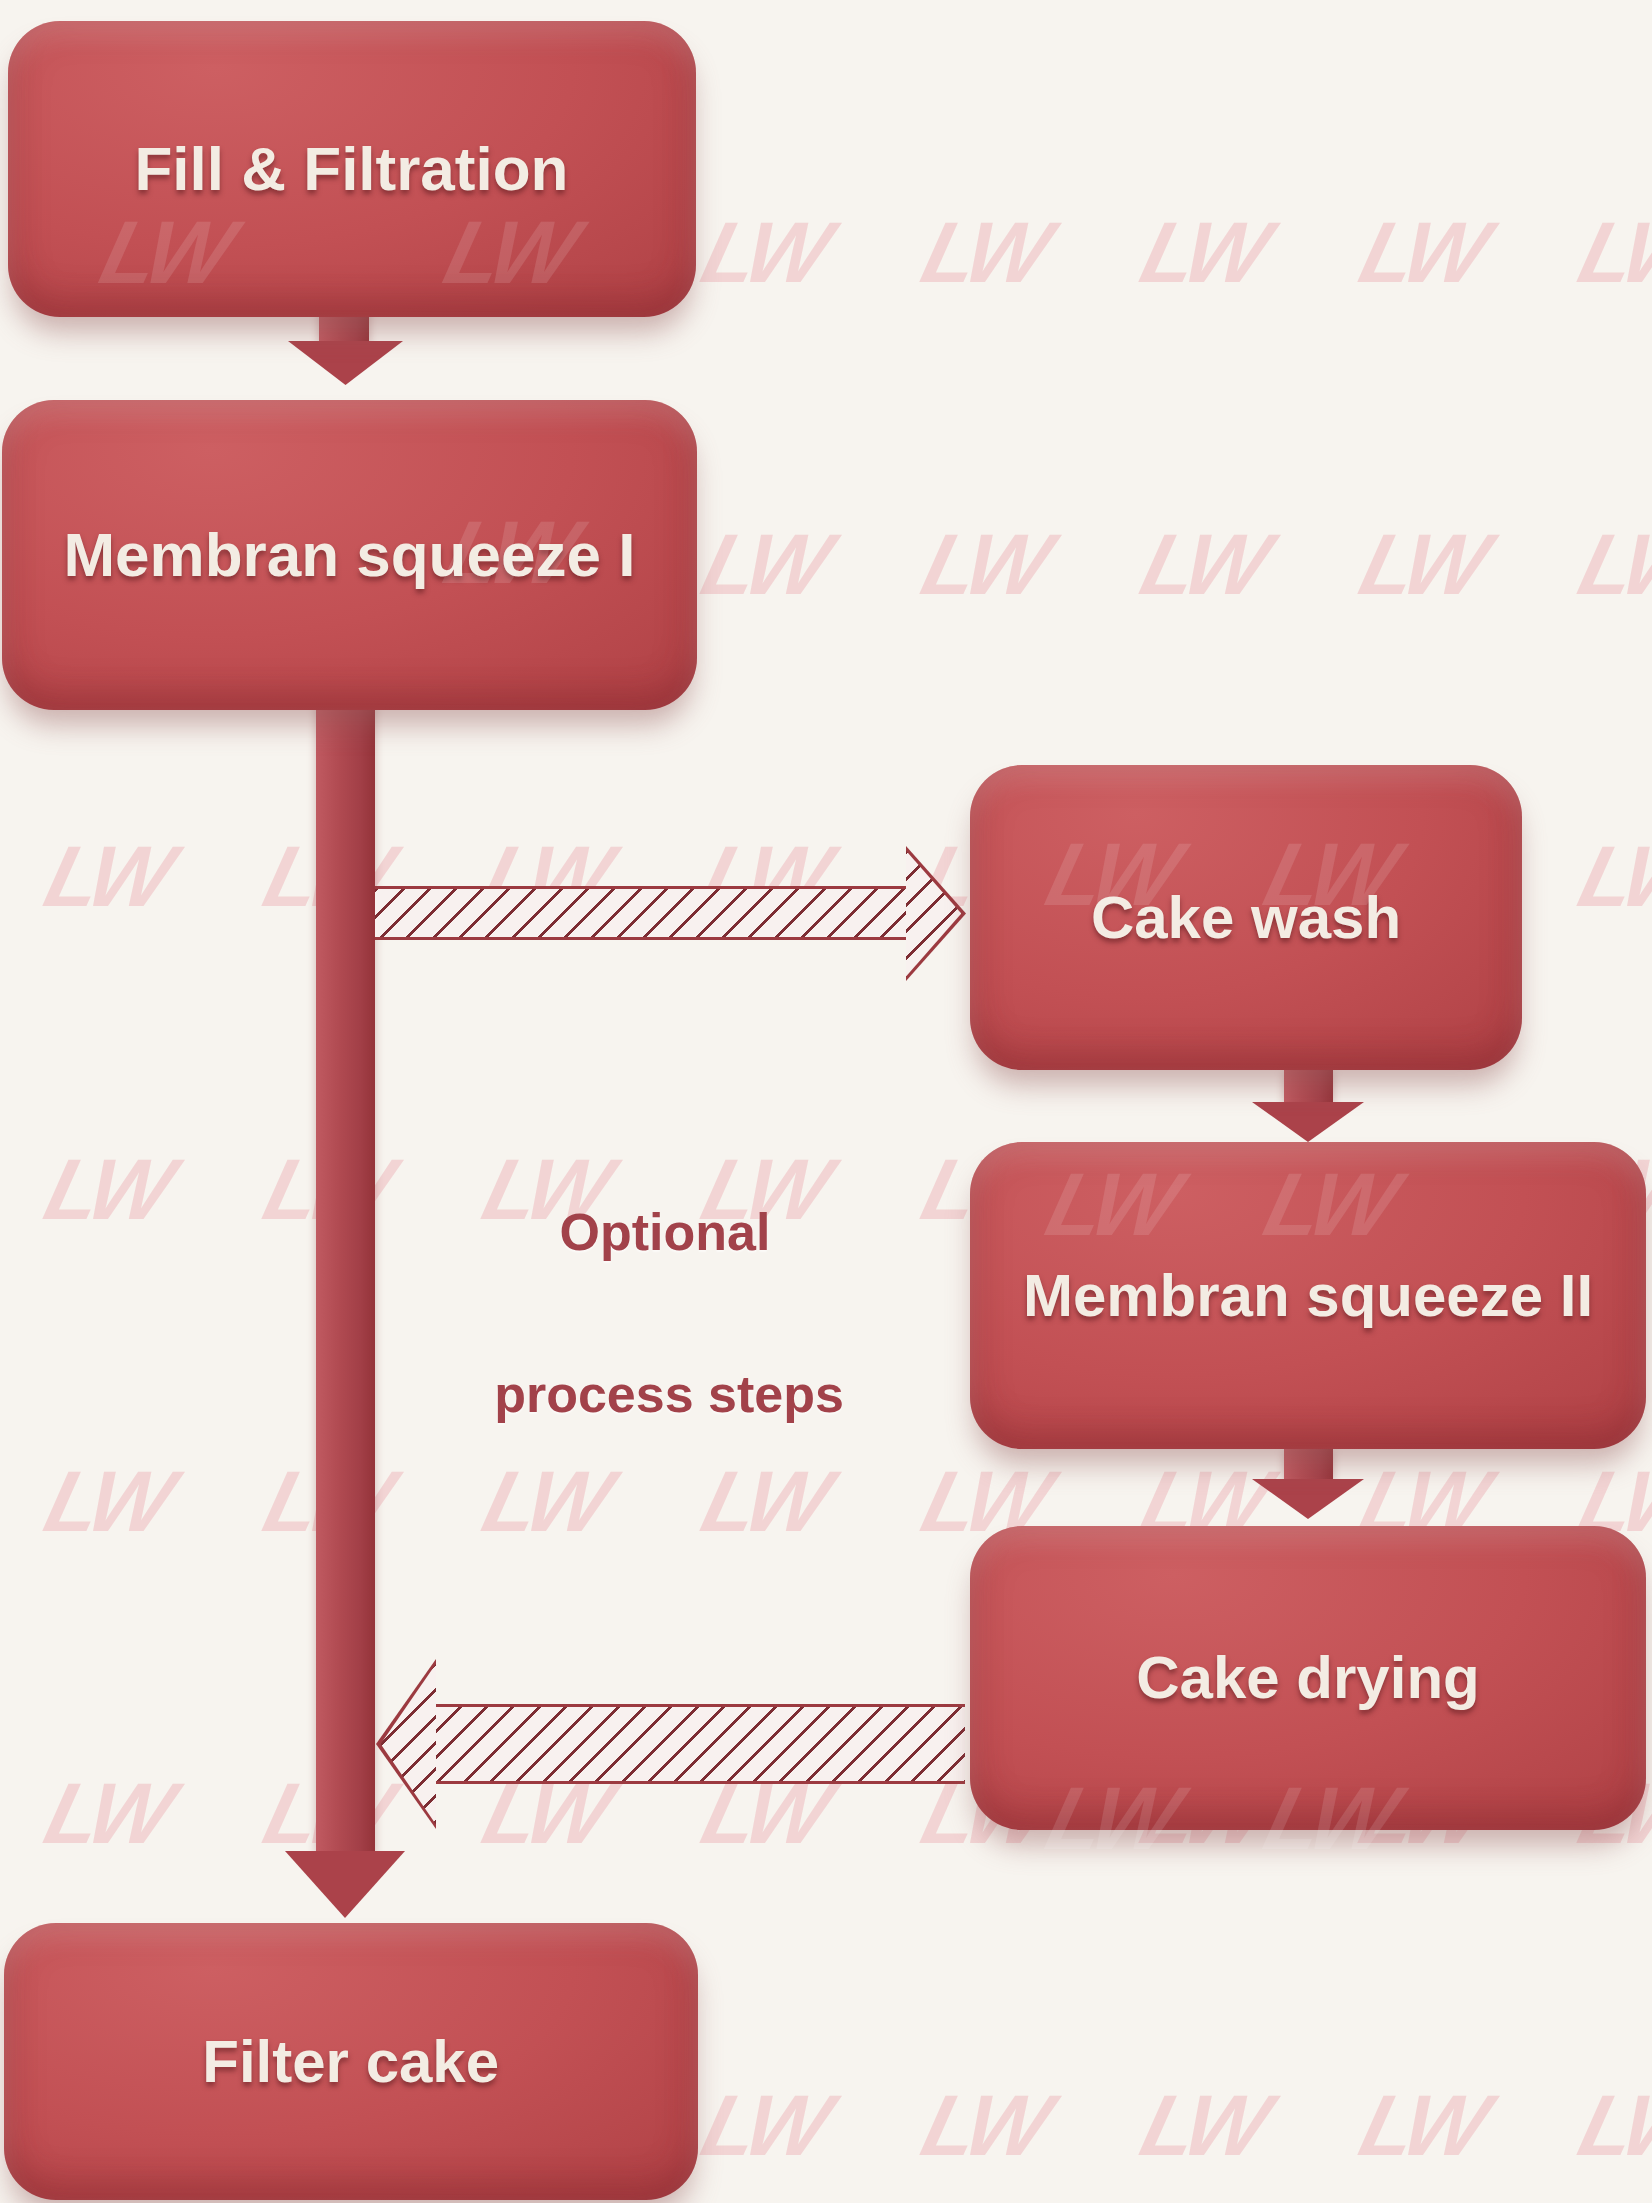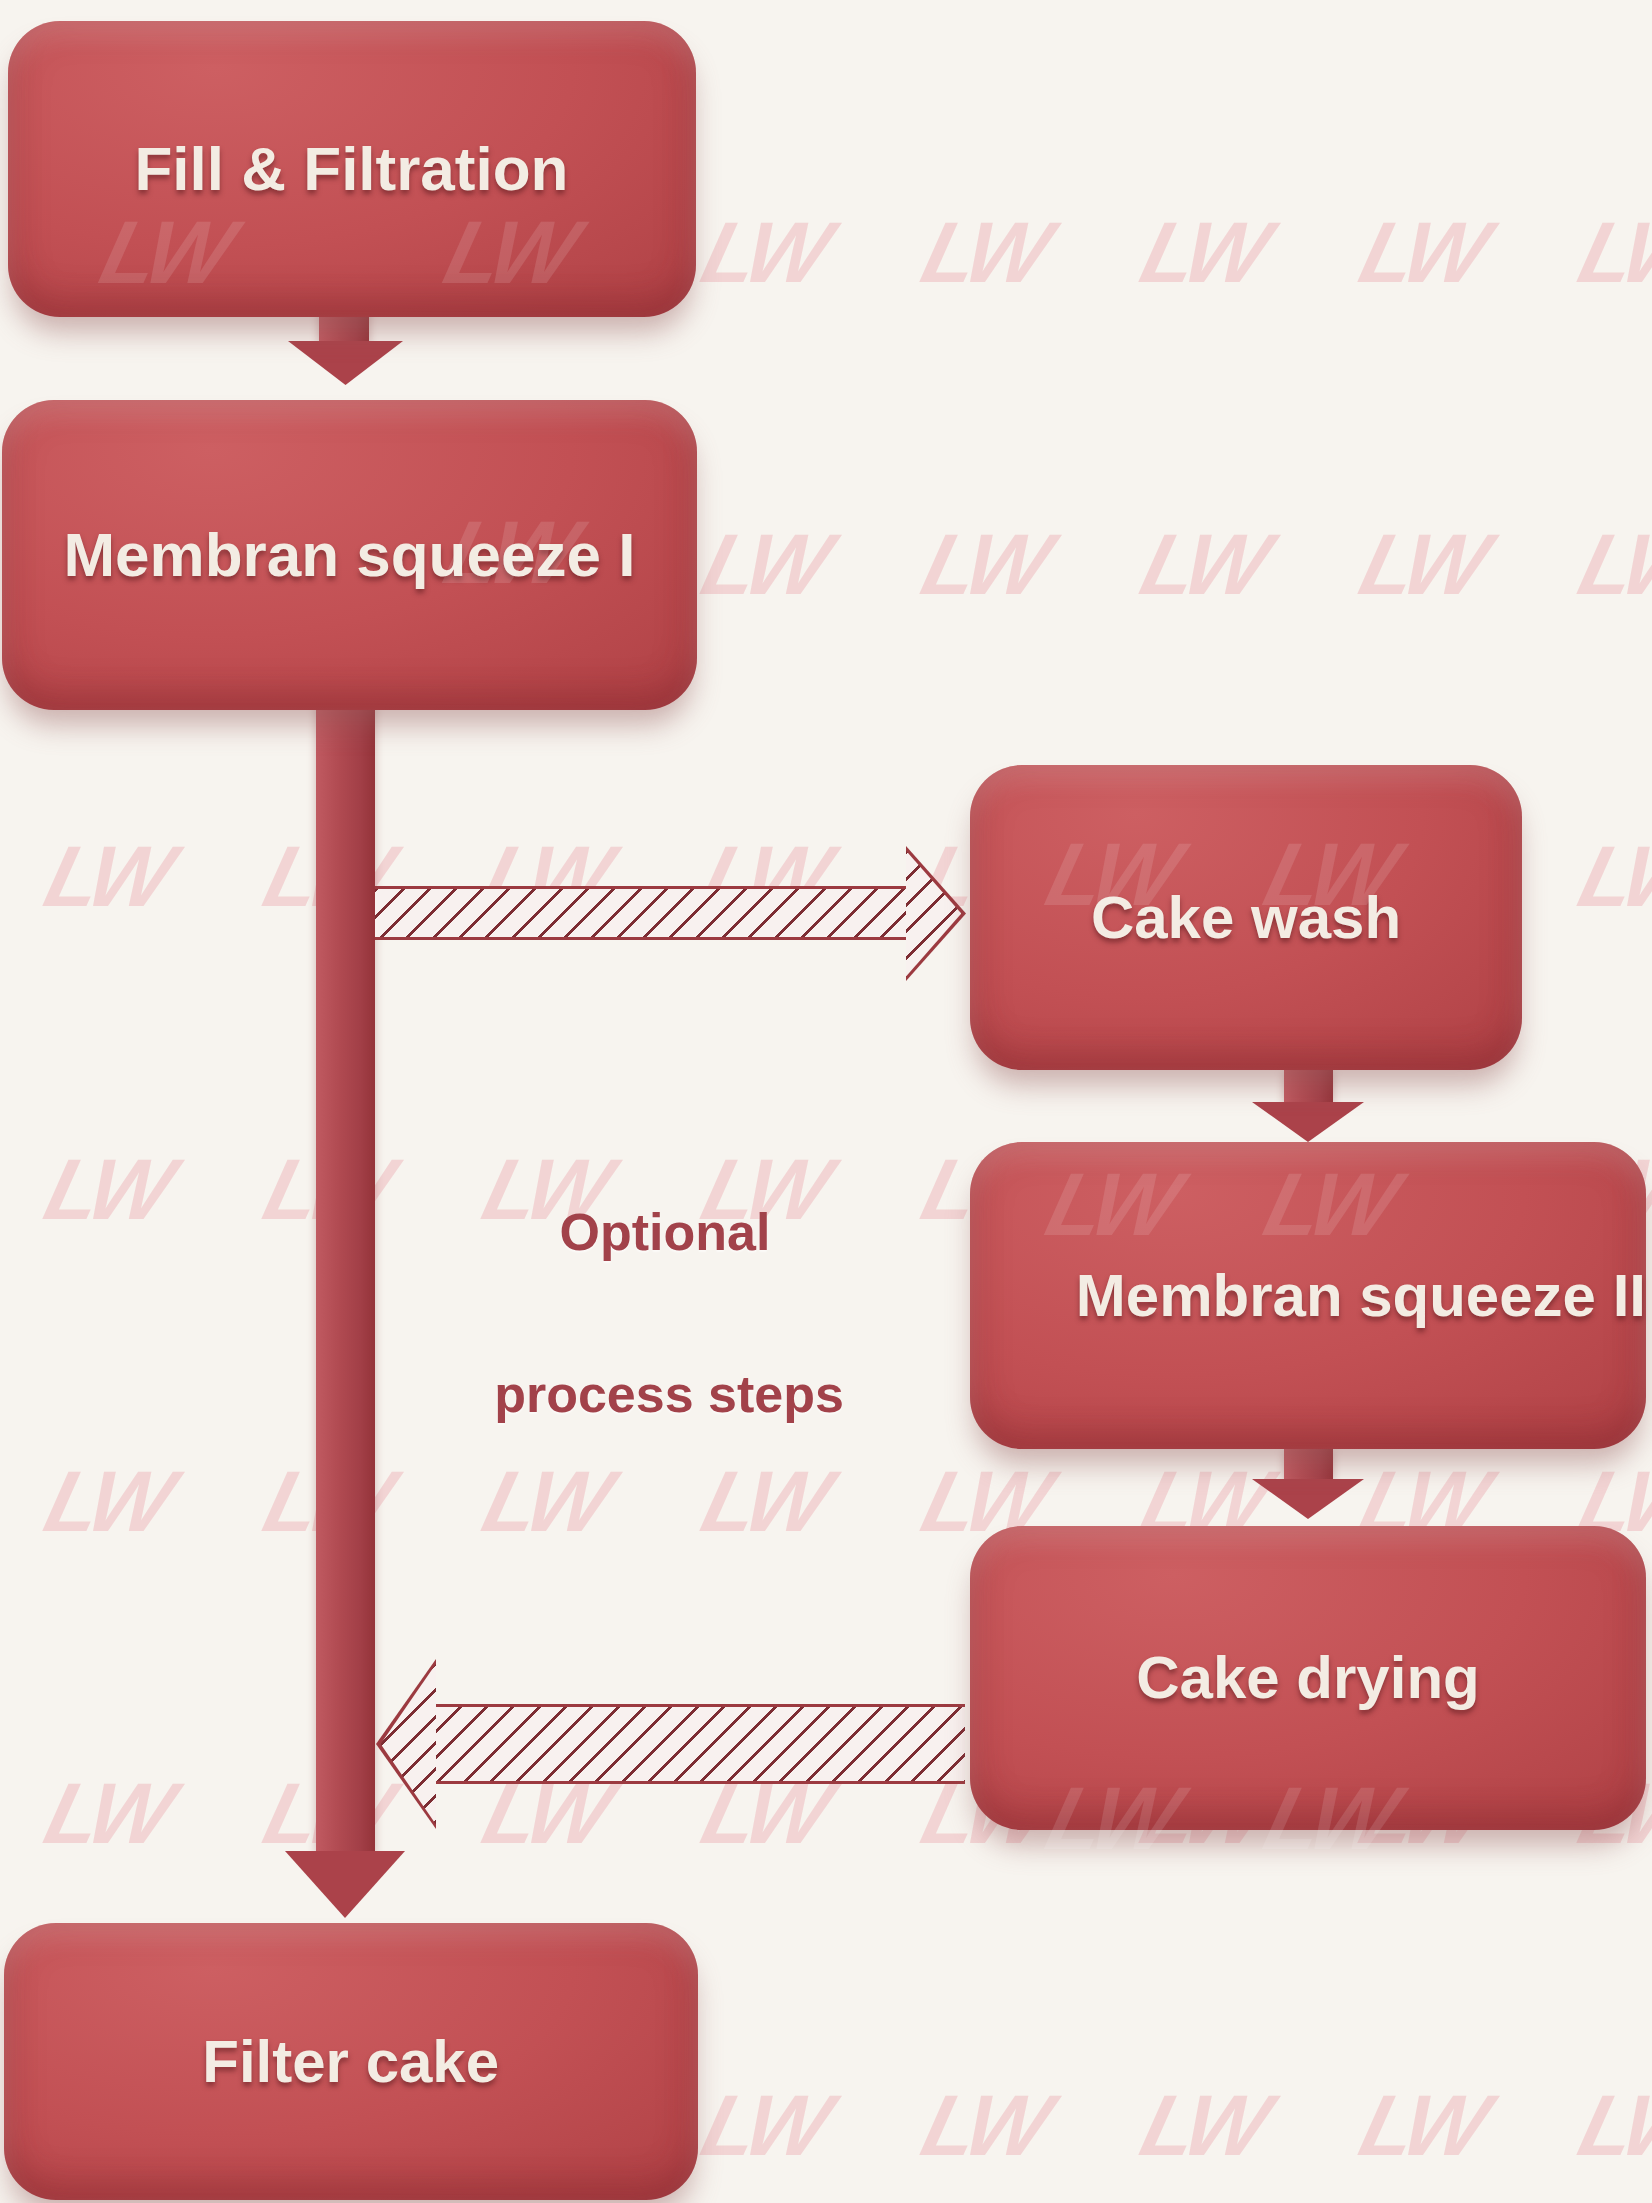--- a/index.html
+++ b/index.html
@@ -138,21 +138,21 @@
   <div class="node" style="left:3.7px;top:1923px;width:694px;height:277px;">
     <div class="node-label">
       <div>Filter cake</div>
     </div>
   </div>
 
   <div class="node" style="left:970px;top:765px;width:552px;height:305px;">
     <div class="node-label">Cake wash</div>
   </div>
 
-  <div class="node" style="left:970px;top:1142px;width:676px;height:307px;justify-content:flex-end;">
+  <div class="node" style="left:970px;top:1142px;width:676px;height:307px;">
     <div class="node-label">Membran squeeze II</div>
   </div>
 
   <div class="node" style="left:970px;top:1526px;width:676px;height:304px;">
     <div class="node-label">Cake drying</div>
   </div>
 
   <div class="shaft" style="left:319px;top:289px;width:50px;height:54px;"></div>
   <div class="head" style="left:288px;top:341px;width:115px;height:44px;"></div>
 

